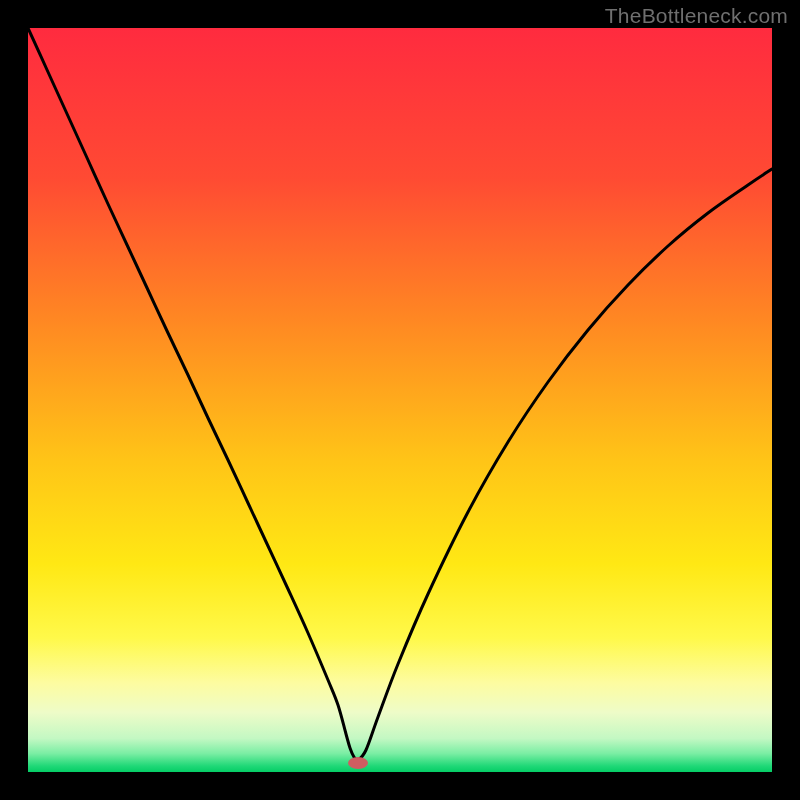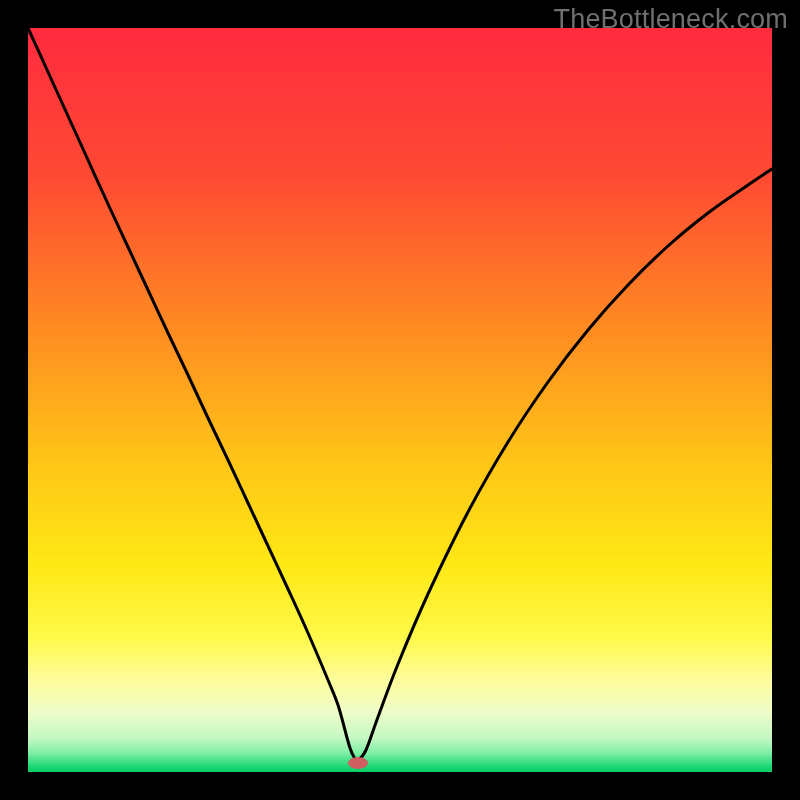--- a/index.html
+++ b/index.html
@@ -22,21 +22,21 @@
     top: 28px;
     width: 744px;
     height: 744px;
     overflow: hidden;
   }
   .watermark {
     position: absolute;
     top: 4px;
     right: 12px;
     color: #6f6f6f;
-    font-size: 27px;
+    font-size: 21px;
     font-weight: 500;
     letter-spacing: 0.2px;
     user-select: none;
   }
   svg {
     display: block;
     width: 744px;
     height: 744px;
   }
 </style>

